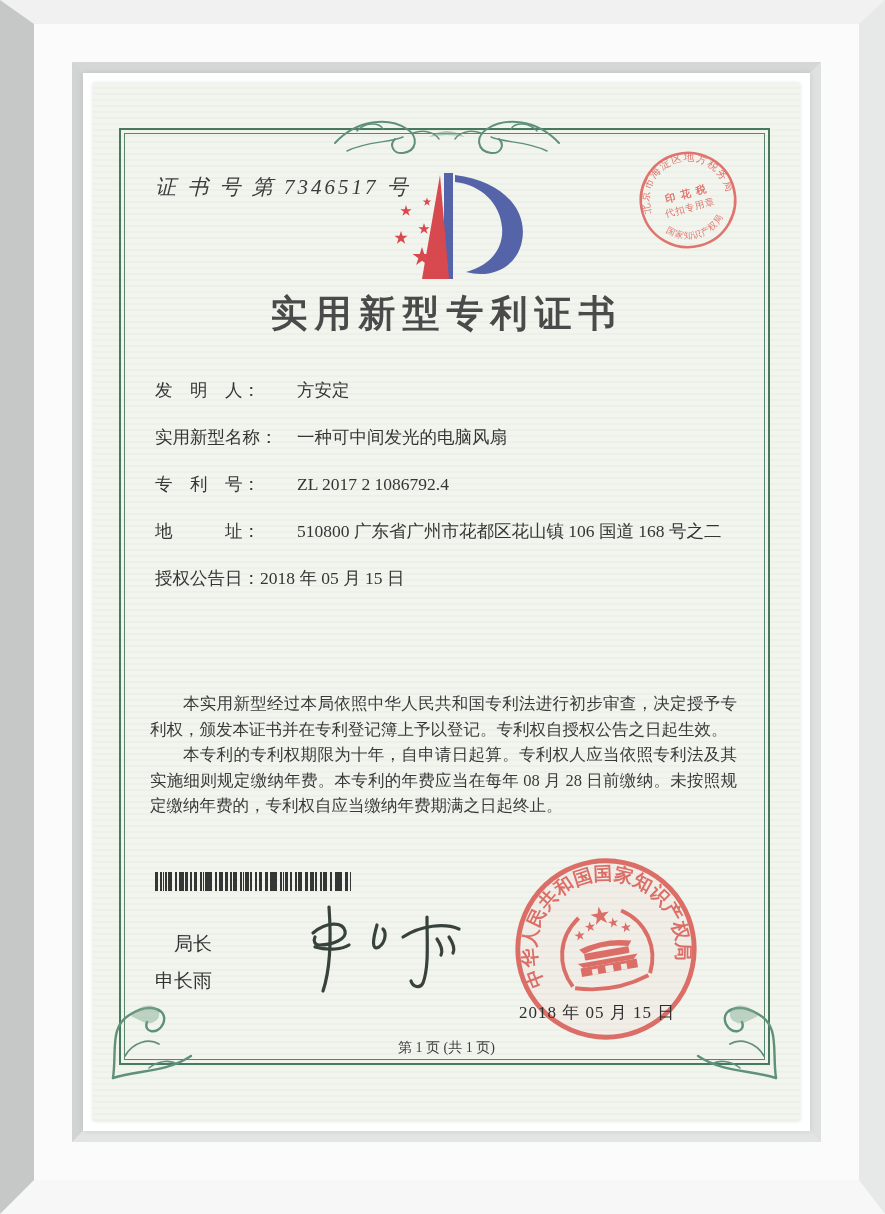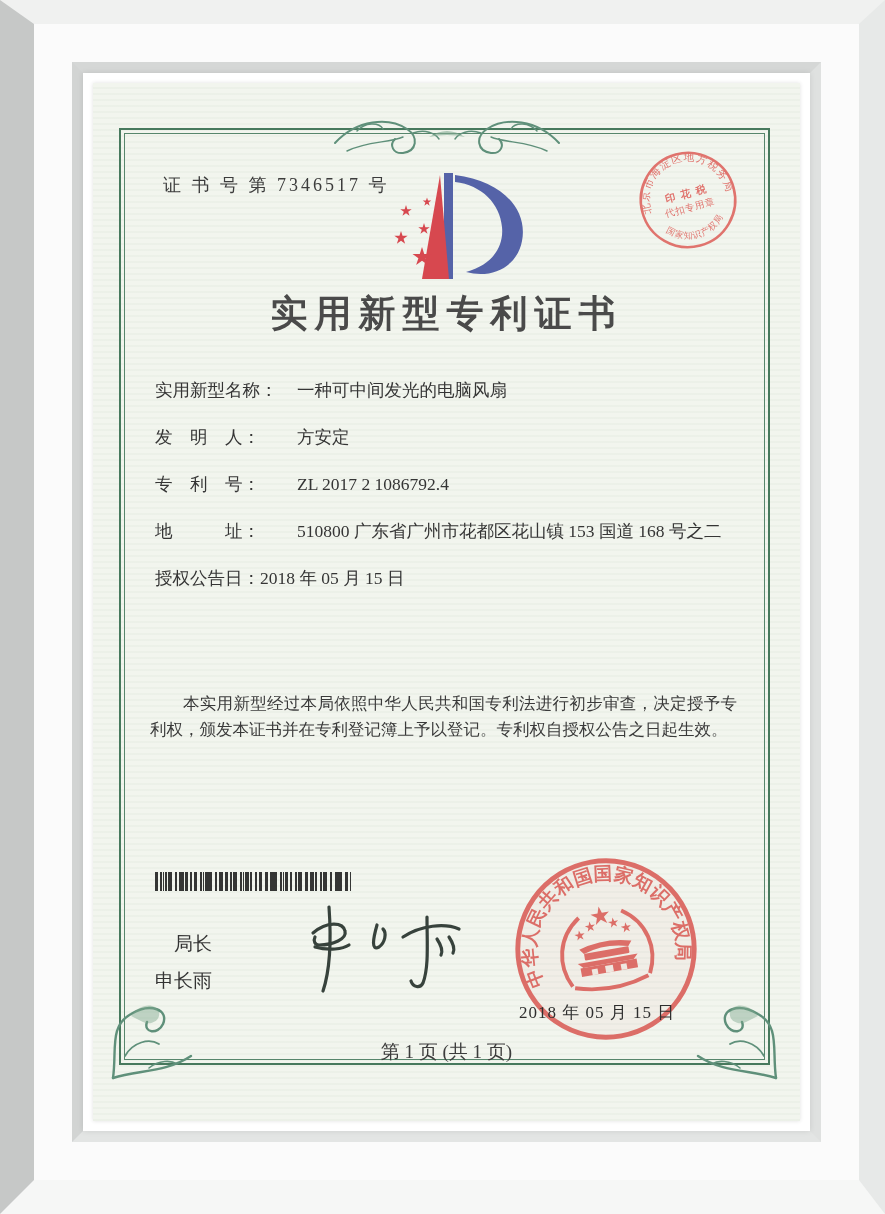--- a/index.html
+++ b/index.html
@@ -20,42 +20,42 @@
          background-color:#f2f5ee;
          background-image:repeating-linear-gradient(0deg,rgba(140,170,140,.06) 0 2px,rgba(255,255,255,0) 2px 6px);
          box-shadow:0 0 4px rgba(0,0,0,.12);}
   .green-border{position:absolute;left:26px;right:30px;top:45px;bottom:56px;
       border:2px solid #47795d;}
   .green-border::after{content:"";position:absolute;inset:3px;border:1px solid #57866c;}
   .crest{position:absolute;top:24px;left:50%;transform:translateX(-50%);}
   .corner{position:absolute;bottom:38px;}
   .corner-l{left:10px;}
   .corner-r{right:14px;}
-  .cert-no{position:absolute;left:70px;top:90px;font-size:18px;letter-spacing:3px;color:#3c3c3c;}
+  .cert-no{position:absolute;left:62px;top:90px;font-size:21px;letter-spacing:3px;color:#3c3c3c;font-style:italic;}
   .logo{position:absolute;left:50%;margin-left:-95px;top:76px;}
   .tax-stamp{position:absolute;left:536px;top:58px;}
   .title{position:absolute;left:0;right:0;top:190px;margin:16px;text-align:center;
          font-size:37px;font-weight:bold;letter-spacing:7px;color:#4a4a4a;}
   .fields{position:absolute;left:62px;right:50px;top:296px;font-size:17.5px;color:#353535;}
   .field-row{position:relative;height:22px;line-height:22px;margin-bottom:25px;white-space:nowrap;}
   .flabel{display:inline-block;width:142px;}
   .grant2{position:absolute;left:325px;top:0;}
   .paras{position:absolute;left:57px;right:63px;top:608px;font-size:16.5px;line-height:25.5px;
          color:#3a3a3a;text-align:justify;}
   .paras p{margin:0;text-indent:2em;}
   .barcode{position:absolute;left:62px;top:789px;width:196px;height:19px;opacity:.88;
       background-image:
         repeating-linear-gradient(90deg,#1c1c1c 0 2px,transparent 2px 5px),
         repeating-linear-gradient(90deg,#1c1c1c 0 1px,transparent 1px 8px),
         repeating-linear-gradient(90deg,#1c1c1c 0 3px,transparent 3px 13px);}
   .signer{position:absolute;left:62px;top:842px;font-size:19px;line-height:37px;color:#333;text-align:right;}
   .signature{position:absolute;left:192px;top:812px;}
   .seal{position:absolute;left:415px;top:768px;}
   .seal-date{position:absolute;left:426px;top:918px;font-size:17px;letter-spacing:1px;color:#2e2e2e;}
-  .footer{position:absolute;left:0;right:0;top:956px;text-align:center;font-size:19px;color:#3c3c3c;}
+  .footer{position:absolute;left:0;right:0;top:956px;text-align:center;font-size:14px;color:#3c3c3c;}
   svg text{font-family:"Liberation Serif","DejaVu Serif",serif;}
 </style>
 </head>
 <body>
 
 <div class="photo">
   <div class="f1"></div>
   <div class="f2"></div>
   <div class="f3"></div>
   <div class="f4"></div>
@@ -123,38 +123,39 @@
         </text>
         <text x="80" y="76" font-size="14" font-weight="bold" letter-spacing="2" text-anchor="middle">印 花 税</text>
         <text x="80" y="95" font-size="13" letter-spacing="1" text-anchor="middle">代扣专用章</text>
       </g>
     </svg>
 
     <h1 class="title">实用新型专利证书</h1>
 
     <div class="fields">
       <div class="field-row">
+        <span class="flabel">发　明　人：</span><span class="fvalue">方安定</span>
+      </div>
+      <div class="field-row">
         <span class="flabel">实用新型名称：</span><span class="fvalue">一种可中间发光的电脑风扇</span>
       </div>
       <div class="field-row">
-        <span class="flabel">发　明　人：</span><span class="fvalue">方安定</span>
-      </div>
-      <div class="field-row">
         <span class="flabel">专　利　号：</span><span class="fvalue">ZL 2017 2 1086792.4</span>
       </div>
       <div class="field-row">
-        <span class="flabel">地　　　址：</span><span class="fvalue">510800 广东省广州市花都区花山镇 153 国道 168 号之二</span>
+        <span class="flabel">地　　　址：</span><span class="fvalue">510800 广东省广州市花都区花山镇 106 国道 168 号之二</span>
       </div>
       <div class="field-row">
         <span>授权公告日：</span><span>2018 年 05 月 15 日</span>
       </div>
     </div>
 
     <div class="paras">
       <p>本实用新型经过本局依照中华人民共和国专利法进行初步审查，决定授予专利权，颁发本证书并在专利登记簿上予以登记。专利权自授权公告之日起生效。</p>
+      <p>本专利的专利权期限为十年，自申请日起算。专利权人应当依照专利法及其实施细则规定缴纳年费。本专利的年费应当在每年 08 月 28 日前缴纳。未按照规定缴纳年费的，专利权自应当缴纳年费期满之日起终止。</p>
     </div>
 
     <div class="barcode"></div>
 
     <div class="signer">
       <div>局长</div>
       <div>申长雨</div>
     </div>
 
     <svg class="signature" width="190" height="100" viewBox="0 0 190 100">

